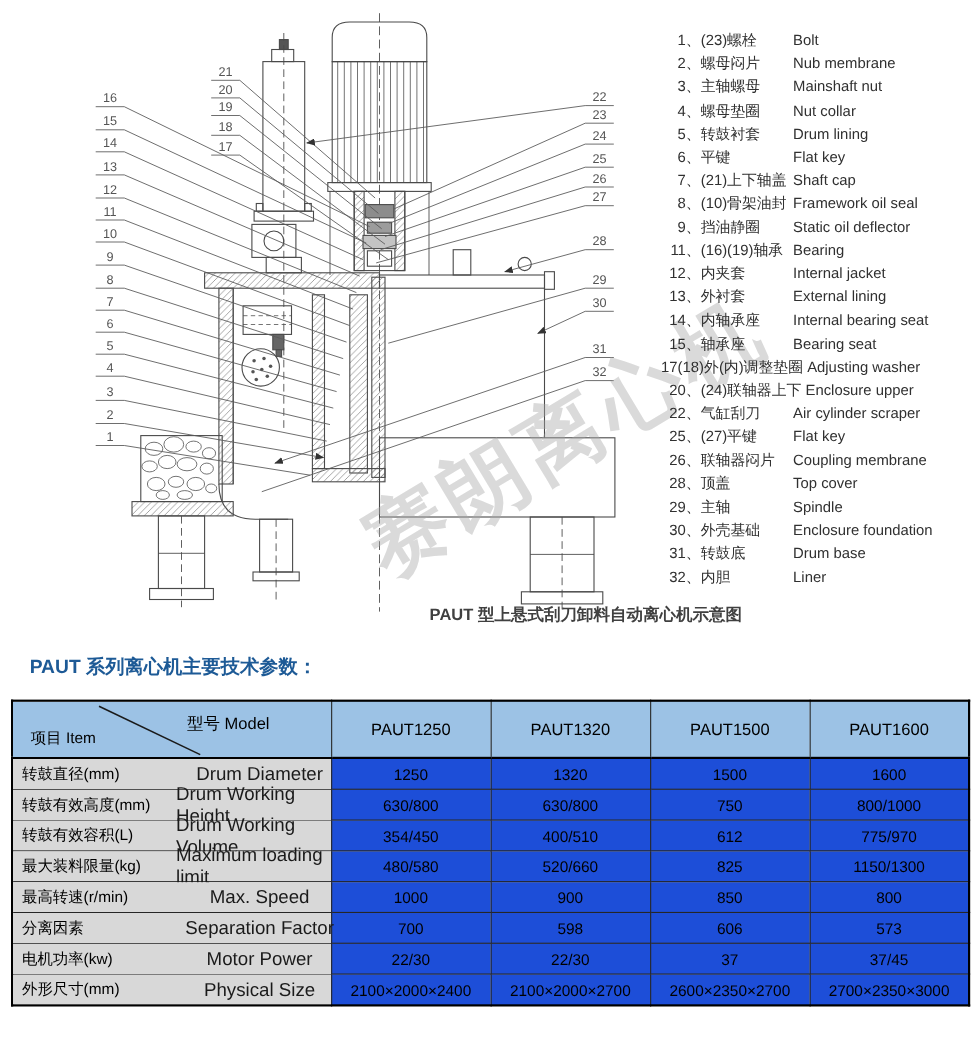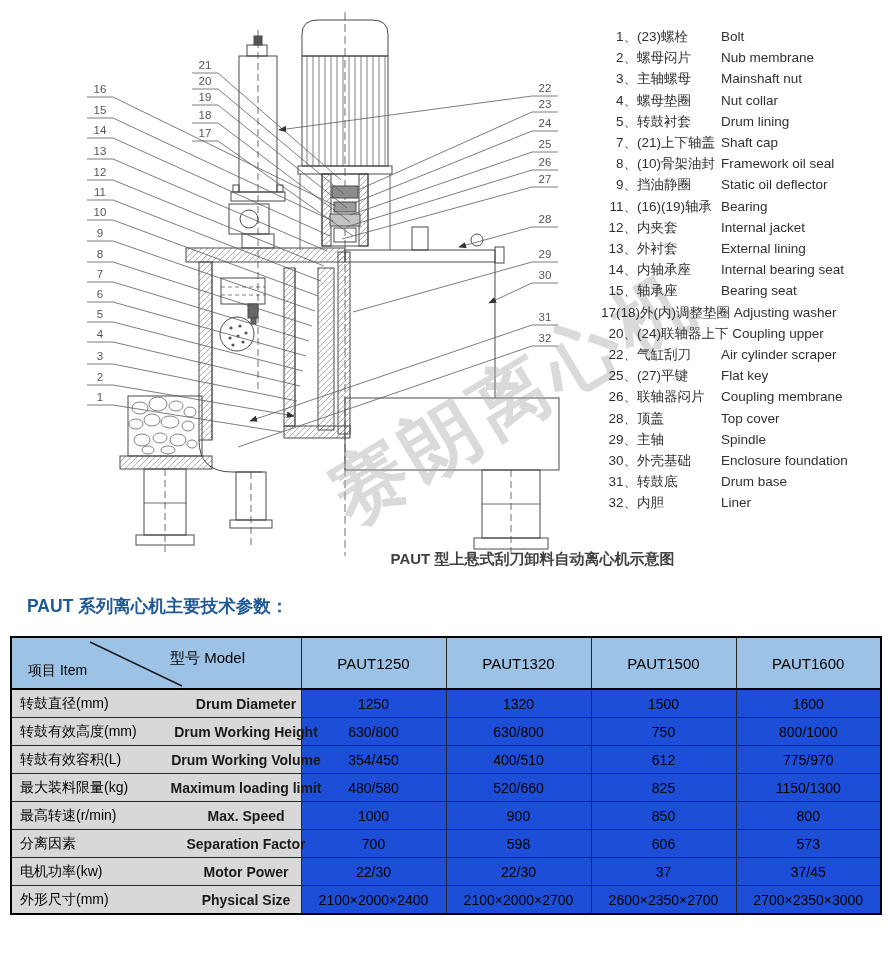--- a/index.html
+++ b/index.html
@@ -53,23 +53,23 @@
   }
   .corner-cell{position:relative;padding:0;}
   .corner-cell svg{position:absolute;left:0;top:0;}
   .corner-item{position:absolute;left:16px;bottom:8px;font-size:14px;}
   .corner-model{position:absolute;left:158px;top:11px;font-size:15px;}
   .spec-table tbody td{height:27px;text-align:center;background:#1d4ed8;}
   .spec-table tbody td.label-cell{
     background:#d8d8d8;text-align:left;position:relative;padding-left:8px;margin-top:43px;
   }
   .label-cn{display:inline-block;font-size:14px;}
-  .label-en{position:absolute;left:158px;top:0;width:152px;height:100%;
+  .label-en{position:absolute;left:148px;top:0;width:152px;height:100%;
     display:flex;align-items:center;justify-content:center;
-    font-size:14px;font-weight:bold;color:#1a1a1a;}
+    font-size:17px;font-weight:normal;color:#1a1a1a;}
 </style>
 </head>
 <body>
 
 <div class="diagram-wrap">
   <svg id="diagram-svg" width="525" height="552" viewBox="80 8 525 552">
     <defs>
       <pattern id="hatch" width="6" height="6" patternUnits="userSpaceOnUse">
         <path d="M0 6 L6 0" stroke="#777" stroke-width="0.6"></path>
       </pattern>
@@ -357,30 +357,31 @@
 </div>
 
 <div class="watermark">赛朗离心机</div>
 
 <div class="parts-list">
     <div class="part-line"><span class="no">1、</span><span class="cn">(23)螺栓&nbsp;</span><span class="en">Bolt</span></div>
     <div class="part-line"><span class="no">2、</span><span class="cn">螺母闷片&nbsp;</span><span class="en">Nub membrane</span></div>
     <div class="part-line"><span class="no">3、</span><span class="cn">主轴螺母&nbsp;</span><span class="en">Mainshaft nut</span></div>
     <div class="part-line"><span class="no">4、</span><span class="cn">螺母垫圈&nbsp;</span><span class="en">Nut collar</span></div>
     <div class="part-line"><span class="no">5、</span><span class="cn">转鼓衬套&nbsp;</span><span class="en">Drum lining</span></div>
+    <div class="part-line"><span class="no">6、</span><span class="cn">平键&nbsp;</span><span class="en">Flat key</span></div>
     <div class="part-line"><span class="no">7、</span><span class="cn">(21)上下轴盖&nbsp;</span><span class="en">Shaft cap</span></div>
     <div class="part-line"><span class="no">8、</span><span class="cn">(10)骨架油封&nbsp;</span><span class="en">Framework oil seal</span></div>
     <div class="part-line"><span class="no">9、</span><span class="cn">挡油静圈&nbsp;</span><span class="en">Static oil deflector</span></div>
     <div class="part-line"><span class="no">11、</span><span class="cn">(16)(19)轴承&nbsp;</span><span class="en">Bearing</span></div>
     <div class="part-line"><span class="no">12、</span><span class="cn">内夹套&nbsp;</span><span class="en">Internal jacket</span></div>
     <div class="part-line"><span class="no">13、</span><span class="cn">外衬套&nbsp;</span><span class="en">External lining</span></div>
     <div class="part-line"><span class="no">14、</span><span class="cn">内轴承座&nbsp;</span><span class="en">Internal bearing seat</span></div>
     <div class="part-line"><span class="no">15、</span><span class="cn">轴承座&nbsp;</span><span class="en">Bearing seat</span></div>
     <div class="part-line"><span class="no">17(18)</span><span class="cn">外(内)调整垫圈&nbsp;</span><span class="en">Adjusting washer</span></div>
-    <div class="part-line"><span class="no">20、</span><span class="cn">(24)联轴器上下&nbsp;</span><span class="en">Coupling upper</span></div>
+    <div class="part-line"><span class="no">20、</span><span class="cn">(24)联轴器上下&nbsp;</span><span class="en">Enclosure upper</span></div>
     <div class="part-line"><span class="no">22、</span><span class="cn">气缸刮刀&nbsp;</span><span class="en">Air cylinder scraper</span></div>
     <div class="part-line"><span class="no">25、</span><span class="cn">(27)平键&nbsp;</span><span class="en">Flat key</span></div>
     <div class="part-line"><span class="no">26、</span><span class="cn">联轴器闷片&nbsp;</span><span class="en">Coupling membrane</span></div>
     <div class="part-line"><span class="no">28、</span><span class="cn">顶盖&nbsp;</span><span class="en">Top cover</span></div>
     <div class="part-line"><span class="no">29、</span><span class="cn">主轴&nbsp;</span><span class="en">Spindle</span></div>
     <div class="part-line"><span class="no">30、</span><span class="cn">外壳基础&nbsp;</span><span class="en">Enclosure foundation</span></div>
     <div class="part-line"><span class="no">31、</span><span class="cn">转鼓底&nbsp;</span><span class="en">Drum base</span></div>
     <div class="part-line"><span class="no">32、</span><span class="cn">内胆&nbsp;</span><span class="en">Liner</span></div>
   </div>
 

